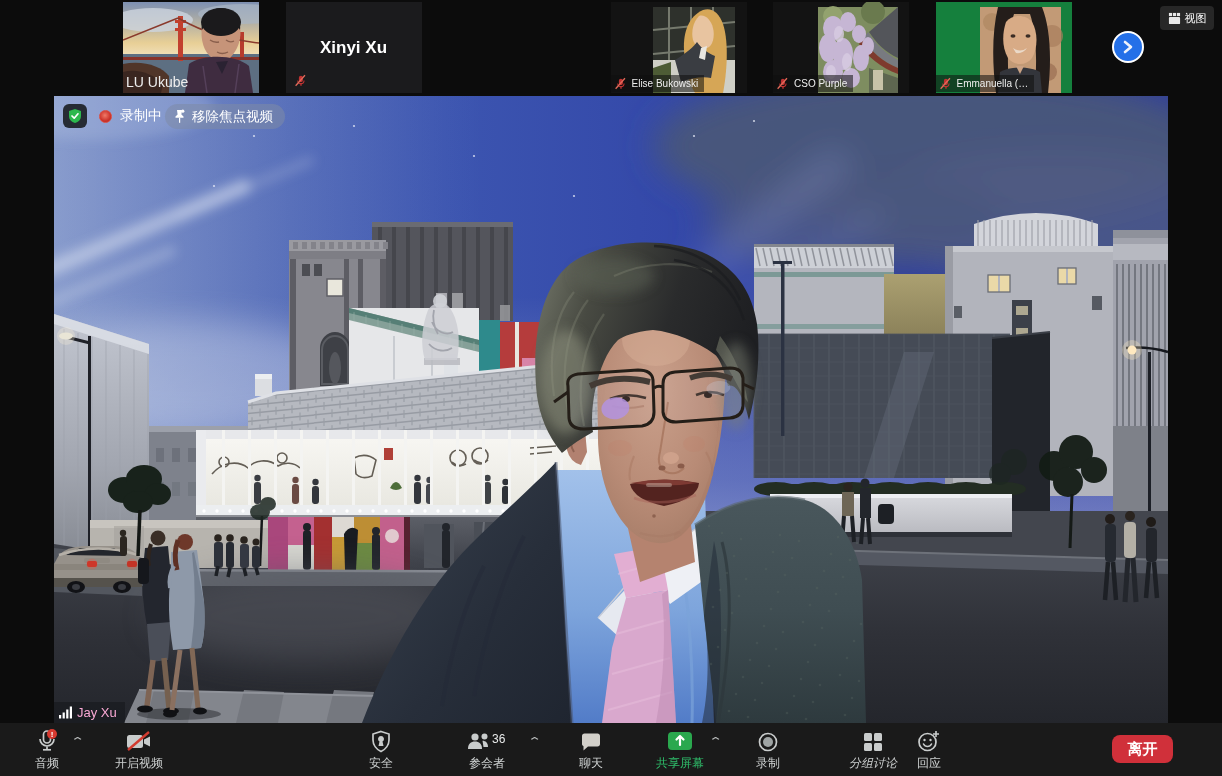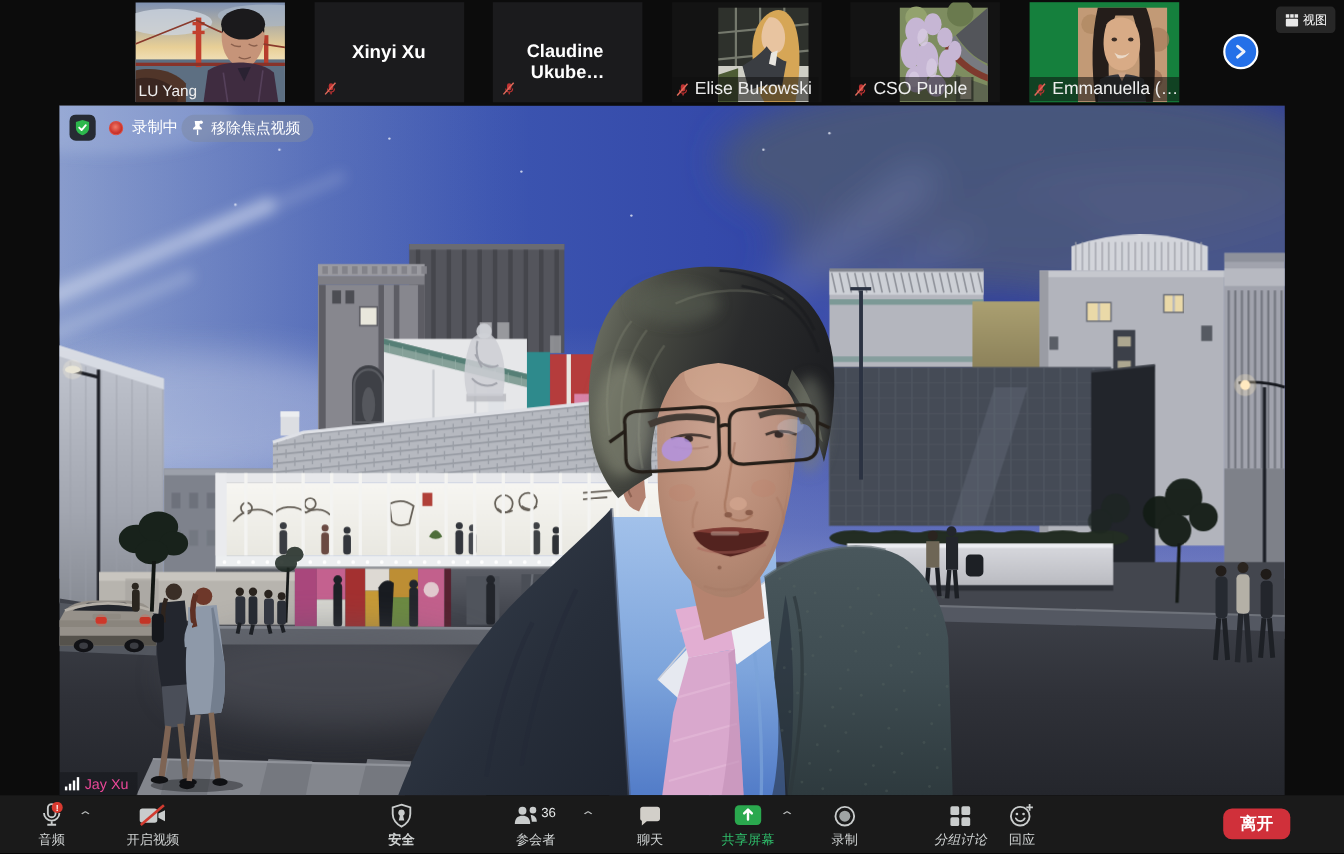--- a/index.html
+++ b/index.html
@@ -1,19 +1,19 @@
 <!DOCTYPE html>
 <html><head>
 <meta charset="utf-8">
 <style>
 html,body{margin:0;padding:0;background:#000;}
 .stage{position:relative;width:1222px;height:776px;overflow:hidden;background:#0c0c0c;font-family:"Liberation Sans",sans-serif;}
 .tile{position:absolute;top:2px;height:91px;width:136px;background:#1b1b1d;overflow:hidden;}
 .tname{position:absolute;color:#fff;font-weight:bold;font-size:17px;width:100%;text-align:center;top:36px;}
-.tlabel{position:absolute;left:0;bottom:1px;display:flex;align-items:center;background:rgba(15,15,15,.55);padding:2px 6px 2px 3px;color:#eee;font-size:16px;white-space:nowrap;}
+.tlabel{position:absolute;left:0;bottom:1px;display:flex;align-items:center;background:rgba(15,15,15,.55);padding:2px 6px 2px 3px;color:#eee;font-size:10px;white-space:nowrap;}
 .micmute{width:13px;height:13px;margin-right:5px;flex:none;}
 .viewbtn{position:absolute;left:1160px;top:6px;width:54px;height:24px;background:#272727;border-radius:4px;color:#fff;font-size:11px;display:flex;align-items:center;justify-content:center;}
 .bluebtn{position:absolute;left:1112px;top:31px;width:32px;height:32px;border-radius:50%;background:#2470e8;border:2px solid #fff;box-sizing:border-box;display:flex;align-items:center;justify-content:center;}
 .scene{position:absolute;left:54px;top:96px;width:1114px;height:627px;}
 .ovl{position:absolute;z-index:5;}
 .toolbar{position:absolute;left:0;top:723px;width:1222px;height:53px;background:#1a1a1a;z-index:6;}
 .titem{position:absolute;top:6px;text-align:center;color:#cfd2d2;font-size:12px;}
 .ticon{height:24px;display:flex;align-items:flex-end;justify-content:center;margin-bottom:2px;}
 .leave{position:absolute;left:1112px;top:12px;width:61px;height:28px;background:#d0303a;border-radius:8px;color:#fff;font-size:15px;font-weight:bold;display:flex;align-items:center;justify-content:center;}
 .chev{position:absolute;color:#b9bcbc;font-size:11px;top:12px;transform:scaleX(1.6);}
@@ -45,35 +45,24 @@
     <path d="M0,62 C20,58 38,64 46,74 L46,91 L0,91 Z" fill="#503529"></path>
     <path d="M0,70 C15,66 30,72 40,82 L38,91 L0,91 Z" fill="#3a2620"></path>
     <path d="M79,24 C77,38 81,50 89,56 L107,56 C115,48 119,36 117,24 Z" fill="#c69479"></path>
     <path d="M79,28 C84,16 112,16 117,28 C119,18 110,6 98,6 C86,6 77,18 79,28 Z" fill="#1b1a1c"></path>
     <ellipse cx="98" cy="20" rx="20" ry="14" fill="#1b1a1c"></ellipse>
     <path d="M87,38 Q91,41 96,40 M103,38 Q107,41 111,39 M94,50 Q99,53 105,50" stroke="#8a5f4c" stroke-width="1.3" fill="none"></path>
     <path d="M66,62 C80,52 112,52 126,64 L130,91 L62,91 Z" fill="#3f2c40"></path>
     <path d="M93,60 L99,72 L105,59 Z" fill="#2a2232"></path>
     <path d="M80,64 L84,91 M116,62 L112,91" stroke="#55405a" stroke-width="1.5"></path>
   </svg>
-  <div class="tlabel" style="background:none;font-size:14px;">LU Yang</div>
+  <div class="tlabel" style="background:none;font-size:14px;">LU Ukube</div>
 </div>
 <div class="tile" style="left:285.5px;">
       <div class="tname">Xinyi Xu</div>
-  <svg class="micmute" style="position:absolute;left:8px;bottom:6px;" viewBox="0 0 16 16">
-        <g fill="#c03232">
-          <rect x="6" y="2" width="5" height="8" rx="2.5"></rect>
-          <path d="M4,8 a4.5,4.5 0 0 0 9,0 l-1.3,0 a3.2,3.2 0 0 1 -6.4,0 Z"></path>
-          <rect x="7.8" y="12" width="1.6" height="2.5"></rect>
-        </g>
-        <line x1="2" y1="14.5" x2="13.5" y2="1.5" stroke="#e06a5a" stroke-width="1.6"></line>
-      </svg>
-</div>
-<div class="tile" style="left:448px;">
-      <div class="tname" style="font-size:16.5px;">Claudine&nbsp; Ukube…</div>
   <svg class="micmute" style="position:absolute;left:8px;bottom:6px;" viewBox="0 0 16 16">
         <g fill="#c03232">
           <rect x="6" y="2" width="5" height="8" rx="2.5"></rect>
           <path d="M4,8 a4.5,4.5 0 0 0 9,0 l-1.3,0 a3.2,3.2 0 0 1 -6.4,0 Z"></path>
           <rect x="7.8" y="12" width="1.6" height="2.5"></rect>
         </g>
         <line x1="2" y1="14.5" x2="13.5" y2="1.5" stroke="#e06a5a" stroke-width="1.6"></line>
       </svg>
 </div>
 <div class="tile" style="left:610.5px;background:#131313;">
@@ -1148,21 +1137,21 @@
 <div class="ovl" style="left:120px;top:107px;color:#fff;font-size:14px;">录制中</div>
 <div class="ovl" style="left:165px;top:104px;height:25px;border-radius:13px;background:rgba(125,138,165,.55);display:flex;align-items:center;padding:0 12px 0 8px;color:#fff;font-size:13.5px;">
   <svg width="13" height="15" viewBox="0 0 13 15" style="margin-right:6px;">
         <g fill="#fff">
           <path d="M4,1 L9,1 L8.4,5.5 L10.5,7.5 L10.5,8.8 L2.5,8.8 L2.5,7.5 L4.6,5.5 Z"></path>
           <rect x="6" y="8.8" width="1.2" height="5"></rect>
           <circle cx="9.8" cy="2.2" r="1.6"></circle>
         </g>
       </svg>移除焦点视频
 </div>
-<div class="ovl" style="left:54px;top:702px;height:21px;background:rgba(18,20,24,.5);display:flex;align-items:center;padding:0 8px 0 4px;color:#ec4899;font-size:13px;">
+<div class="ovl" style="left:54px;top:702px;height:21px;background:rgba(18,20,24,.5);display:flex;align-items:center;padding:0 8px 0 4px;color:#f9a8d4;font-size:13px;">
   <svg width="15" height="13" viewBox="0 0 15 13" style="margin-right:4px;">
         <g fill="#fff">
           <rect x="1" y="9" width="2.2" height="3.5"></rect>
           <rect x="4.6" y="6.5" width="2.2" height="6"></rect>
           <rect x="8.2" y="3.5" width="2.2" height="9"></rect>
           <rect x="11.8" y="0.5" width="2.2" height="12"></rect>
         </g>
       </svg>Jay Xu
 </div>
 
@@ -1184,21 +1173,21 @@
   <div class="chev" style="left:73px;">⌃</div>
   <div class="titem" style="left:109px;width:60px;">
     <div class="ticon">
           <svg width="28" height="22" viewBox="0 0 28 22">
             <rect x="2" y="4" width="16" height="13" rx="2.5" fill="#c9cccc"></rect>
             <path d="M19,8.5 L25,5.5 V15.5 L19,12.5 Z" fill="#c9cccc"></path>
             <line x1="3" y1="19" x2="24" y2="1" stroke="#d23b30" stroke-width="2.4"></line>
           </svg>
         </div>开启视频
   </div>
-  <div class="titem" style="left:340px;width:50px;font-weight:bold;">
+  <div class="titem" style="left:356px;width:50px;">
     <div class="ticon">
           <svg width="20" height="23" viewBox="0 0 20 23">
             <path d="M10,1.5 L18,4 V10 C18,15 14.5,19.5 10,21.5 C5.5,19.5 2,15 2,10 V4 Z" fill="none" stroke="#c9cccc" stroke-width="1.7"></path>
             <path d="M10,6 a3,3 0 0 1 1.5,5.6 L12.5,16 L7.5,16 L8.5,11.6 A3,3 0 0 1 10,6 Z" fill="#c9cccc"></path>
           </svg>
         </div>安全
   </div>
   <div class="titem" style="left:458px;width:58px;">
     <div class="ticon">
           <svg width="44" height="22" viewBox="0 0 44 22">

